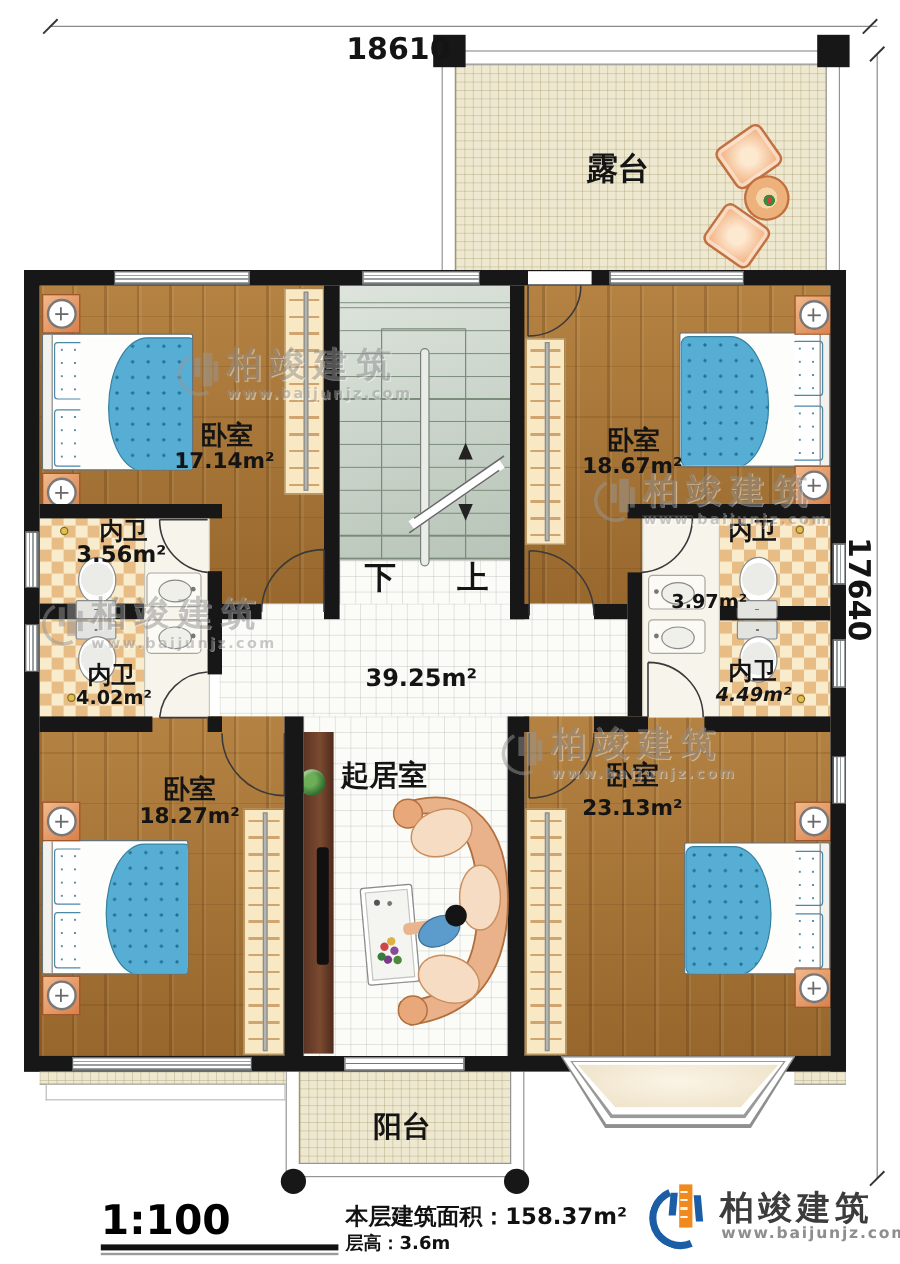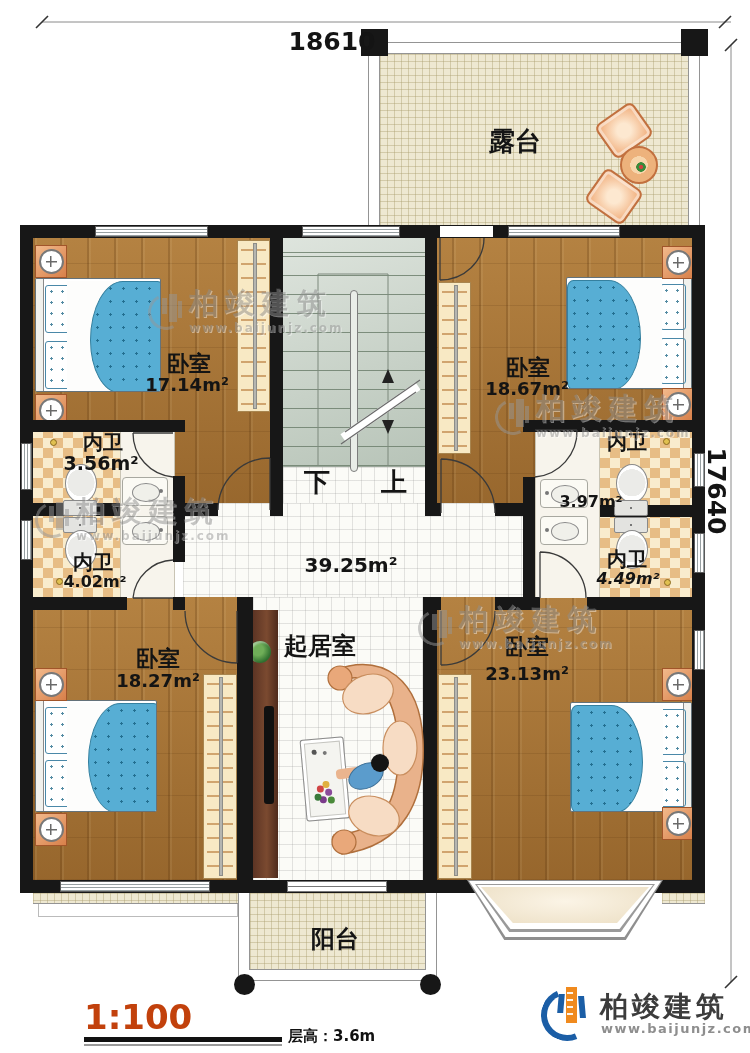--- a/index.html
+++ b/index.html
@@ -399,25 +399,28 @@
         <i style="left:21px;top:4px;width:8px;height:28px;"></i>
         <i style="left:30px;top:11px;width:4px;height:17px;"></i>
       </div>
     <div class="wm-txt">
         <span class="wm-brand">柏竣建筑</span>
         <span class="wm-url">www.baijunjz.com</span>
       </div>
   </div>
 
   <div class="abs" style="left:84px;top:997px;display:flex;gap:16px;align-items:baseline;">
-    <span style="font-size:34px;font-weight:700;color:#c2410c;">1:100</span>
+    <span style="font-size:34px;font-weight:700;color:#000000;">1:100</span>
   </div>
   <div class="abs" style="left:84px;top:1037px;width:198px;height:5px;background:#111;"></div>
   <div class="abs" style="left:84px;top:1044px;width:198px;height:2px;background:#9a9a9a;"></div>
 
+  <div class="abs" style="left:288px;top:1001px;font-size:19px;font-weight:700;color:#111;">
+    <span>本层建筑面积：</span><span>158.37m²</span>
+  </div>
   <div class="abs" style="left:288px;top:1027px;font-size:15px;font-weight:700;color:#111;">
     <span>层高：</span><span>3.6m</span>
   </div>
 
   <div class="logo-ic" style="left:540px;top:982px;">
     <span class="sw"></span>
       <span class="b1"></span>
       <span class="b2"></span>
       <span class="b3"></span>
   </div>

